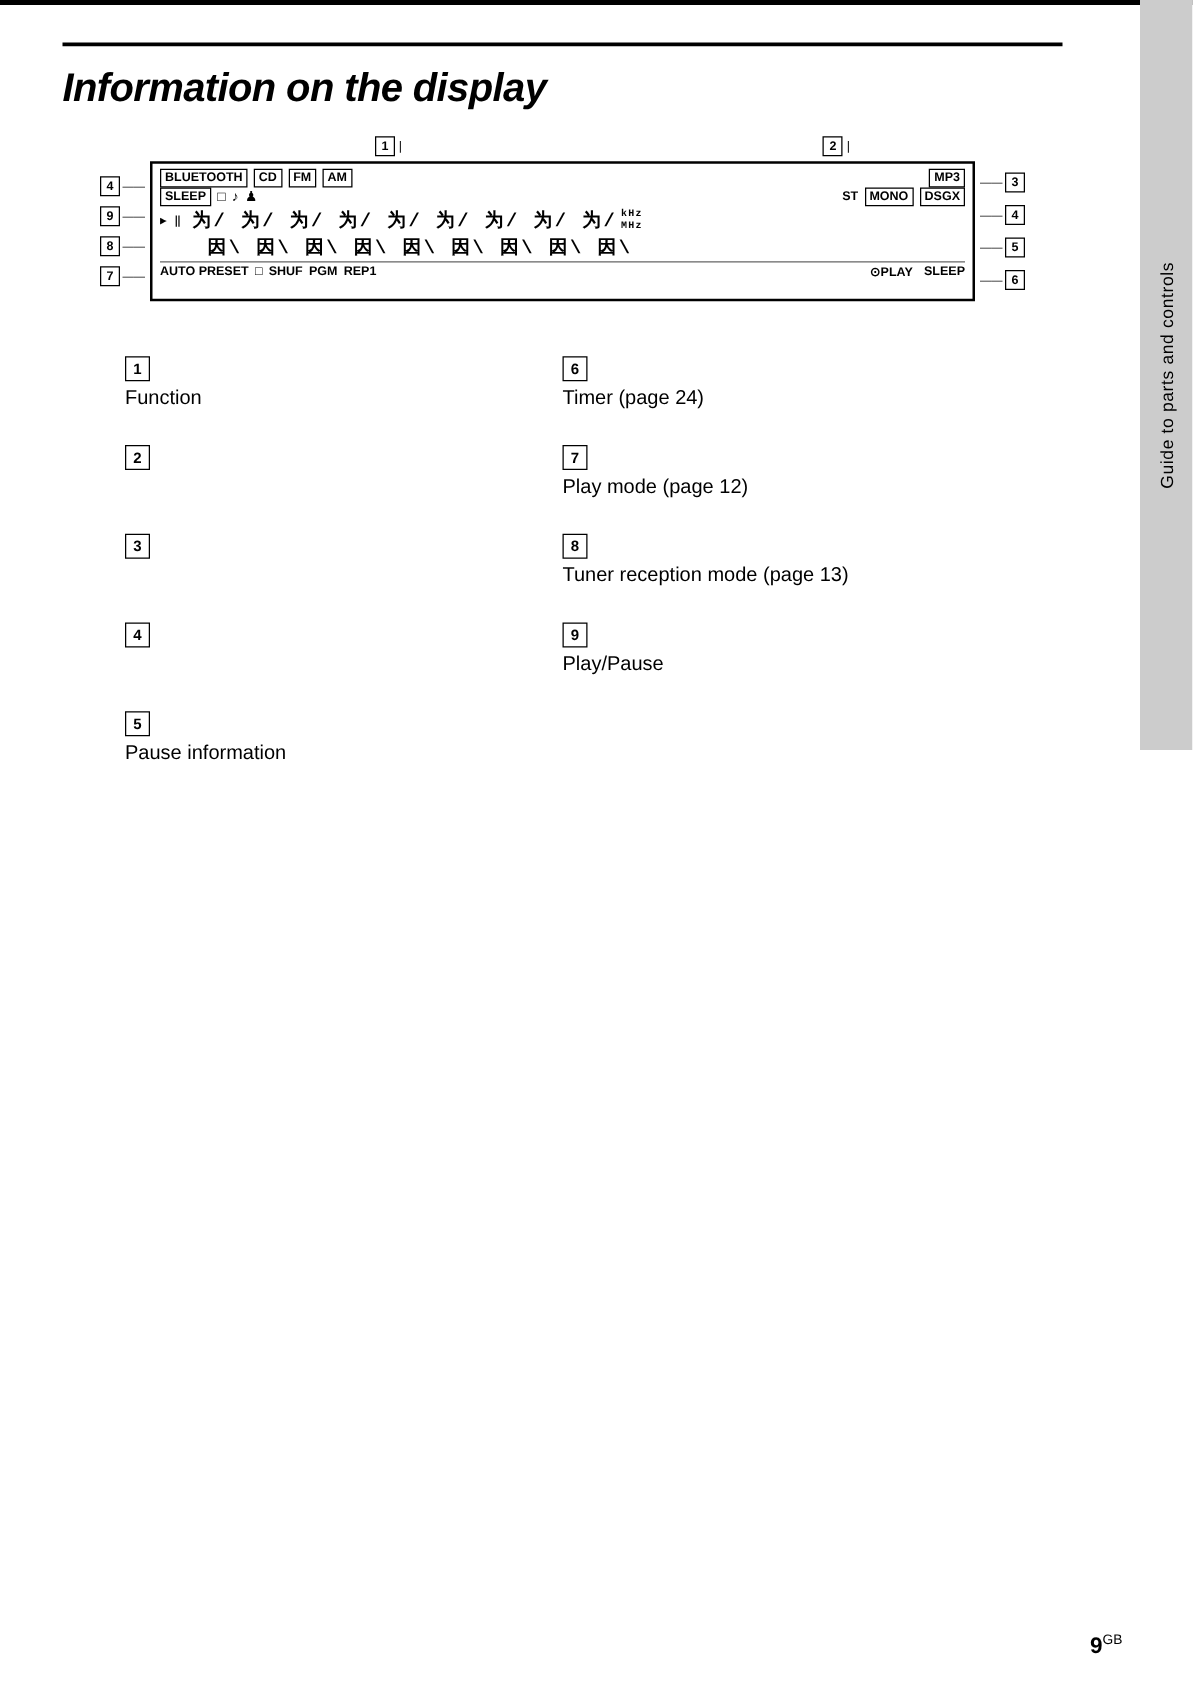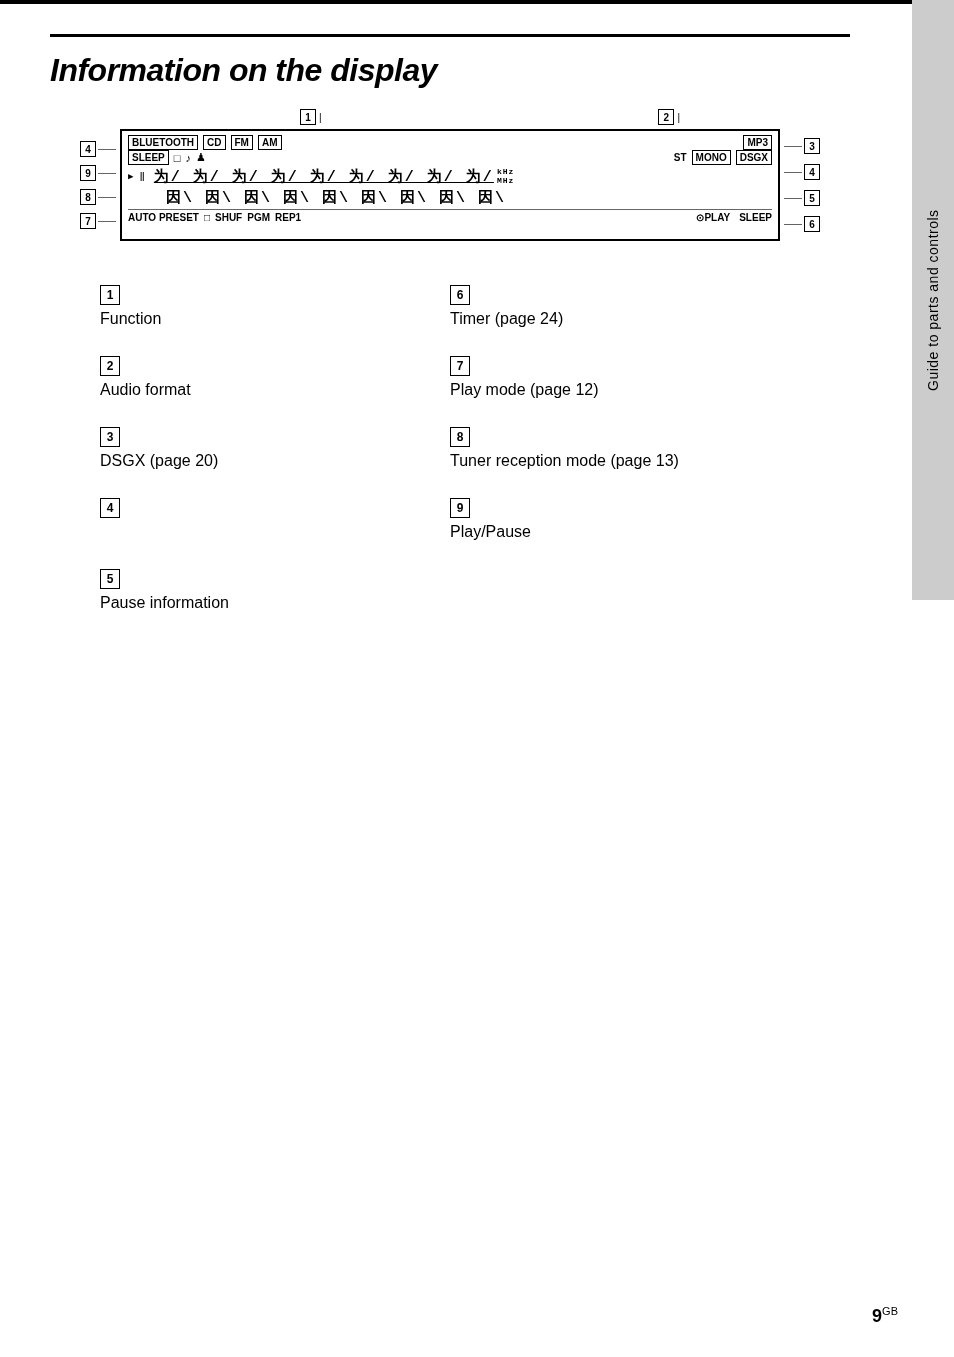--- a/index.html
+++ b/index.html
@@ -245,21 +245,21 @@
           <span style="font-size:11px;">♟</span>
           <span style="flex:1;"></span>
           <span style="font-size:10px; font-weight:bold;">ST</span>
           <span class="bl">MONO</span>
           <span class="bl">DSGX</span>
         </div>
 
         <div class="screen-line3">
           <span style="font-size:9px; font-weight:bold;">▶</span>
           <span style="font-size:9px; font-weight:bold; margin-left:2px;">‖</span>
-          <span style="margin-left:5px; font-family:'Courier New',monospace; font-size:15px; font-weight:bold; letter-spacing:2px;text-decoration:underline;">为/ 为/ 为/ 为/ 为/ 为/ 为/ 为/ 为/</span>
+          <span style="margin-left:5px; font-family:'Courier New',monospace; font-size:15px; font-weight:bold; letter-spacing:2px;">为/ 为/ 为/ 为/ 为/ 为/ 为/ 为/ 为/</span>
           <div class="khz-mhz">
             <span>kHz</span>
             <span>MHz</span>
           </div>
         </div>
         <div class="screen-line4">
           <span style="margin-left:38px; font-family:'Courier New',monospace; font-size:15px; font-weight:bold; letter-spacing:2px;">因\ 因\ 因\ 因\ 因\ 因\ 因\ 因\ 因\</span>
         </div>
 
         <div class="screen-line5">
@@ -302,30 +302,28 @@
       <span class="item-label">Function</span>
     </div>
 
     <div class="item-entry">
       <div class="item-num-box">6</div>
       <span class="item-label">Timer (page 24)</span>
     </div>
 
     <div class="item-entry">
       <div class="item-num-box">2</div>
-      <span class="item-label">Audio format</span>
     </div>
     <div class="item-entry">
       <div class="item-num-box">7</div>
       <span class="item-label">Play mode (page 12)</span>
     </div>
 
     <div class="item-entry">
       <div class="item-num-box">3</div>
-      <span class="item-label">DSGX (page 20)</span>
     </div>
     <div class="item-entry">
       <div class="item-num-box">8</div>
       <span class="item-label">Tuner reception mode (page 13)</span>
     </div>
 
     <div class="item-entry">
       <div class="item-num-box">4</div>
     </div>
     <div class="item-entry">

